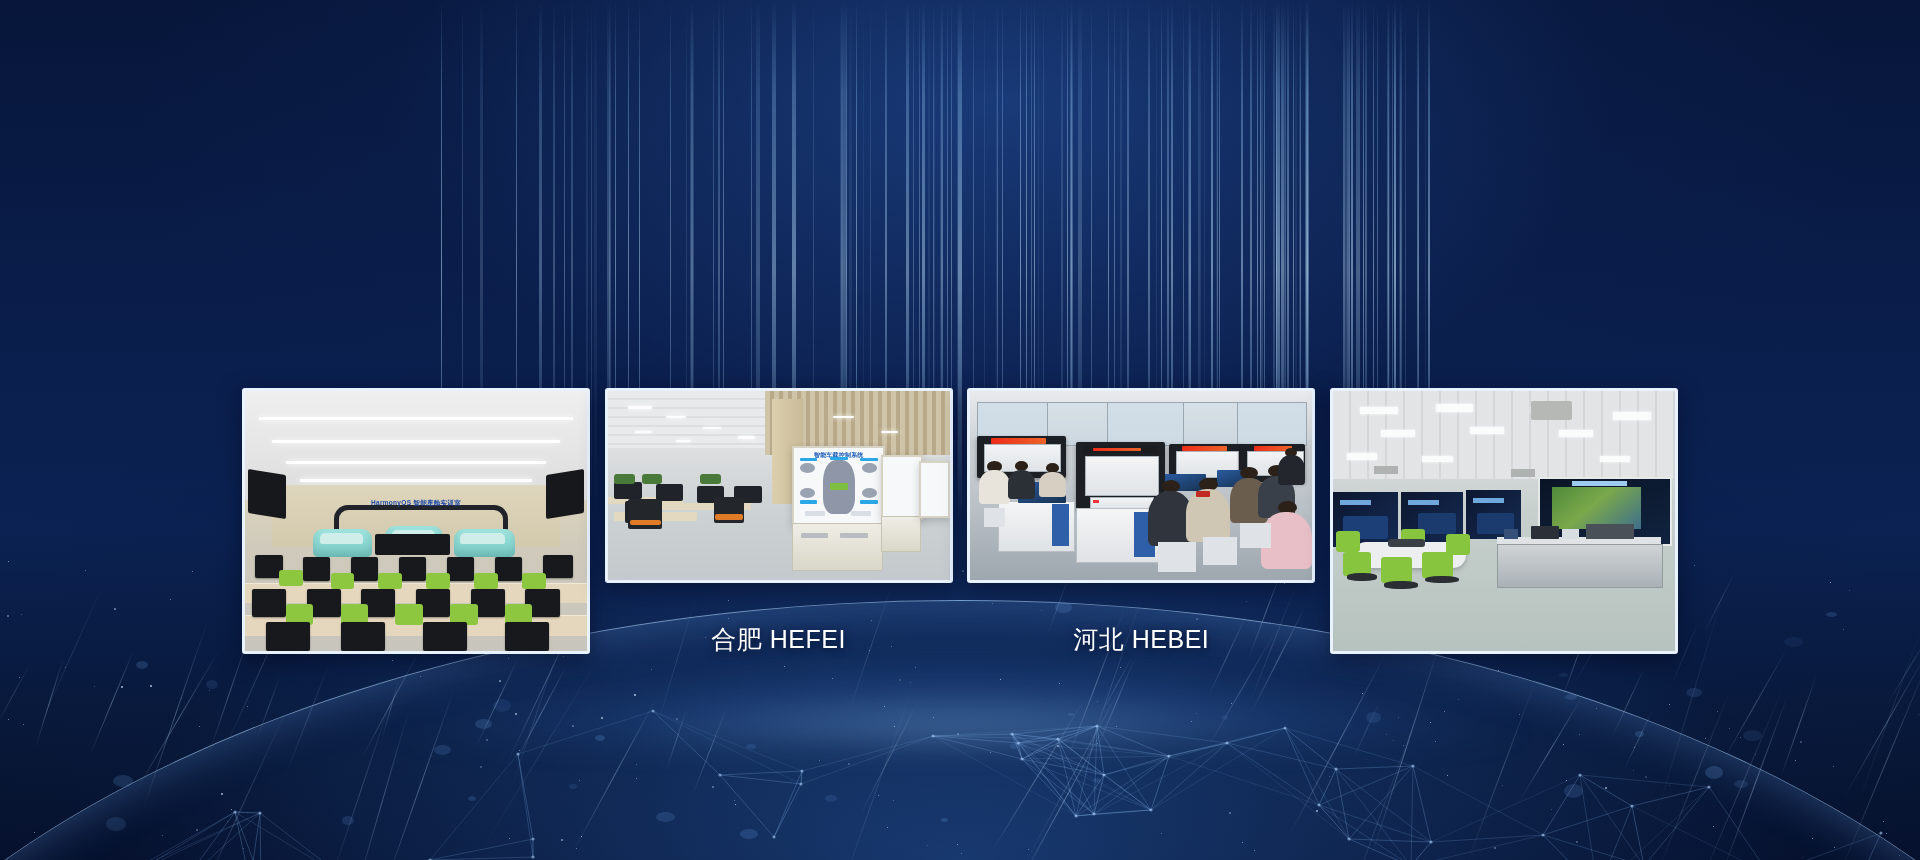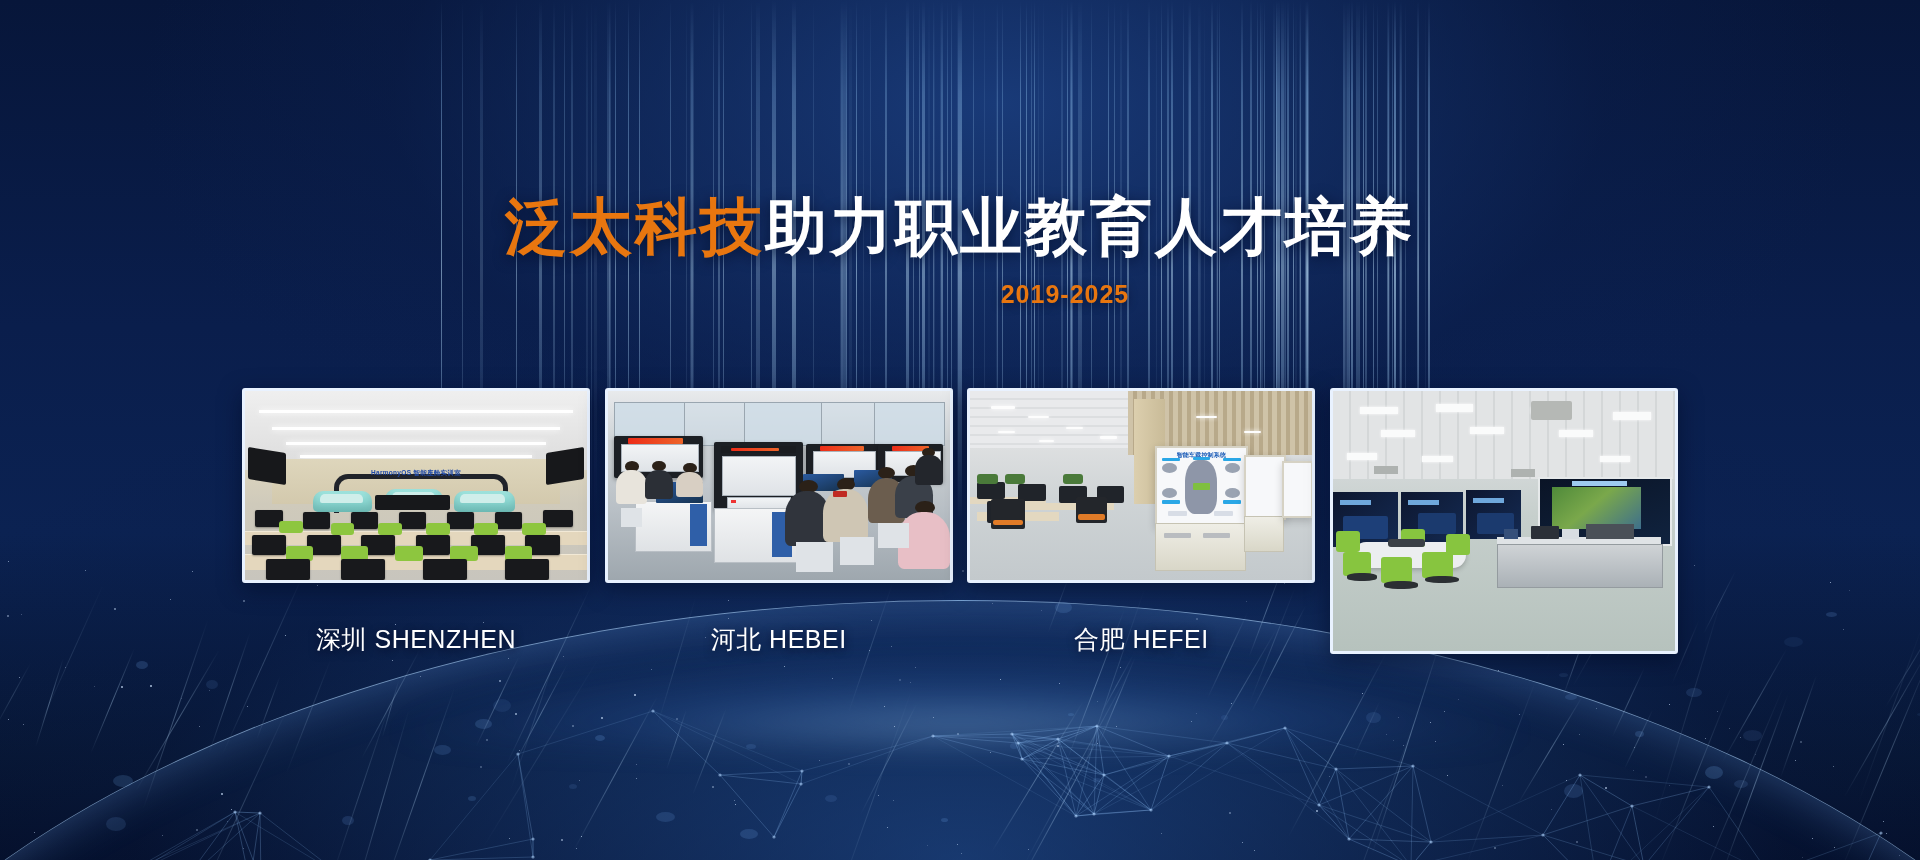--- a/index.html
+++ b/index.html
@@ -761,24 +761,20 @@
       <div class="streak" style="left:1685px;top:617px;height:70px;transform:rotate(23.0deg);opacity:0.23;"></div>
       <div class="streak" style="left:268px;top:674px;height:67px;transform:rotate(20.2deg);opacity:0.40;"></div>
       <div class="streak" style="left:540px;top:640px;height:227px;transform:rotate(31.4deg);opacity:0.19;"></div>
       <div class="streak" style="left:1076px;top:659px;height:219px;transform:rotate(28.6deg);opacity:0.40;"></div>
       <div class="streak" style="left:263px;top:563px;height:200px;transform:rotate(24.2deg);opacity:0.38;"></div>
       <div class="streak" style="left:1719px;top:567px;height:71px;transform:rotate(27.0deg);opacity:0.34;"></div>
       <div class="streak" style="left:1886px;top:642px;height:238px;transform:rotate(22.6deg);opacity:0.50;"></div>
       <div class="streak" style="left:1754px;top:688px;height:195px;transform:rotate(20.2deg);opacity:0.63;"></div>
     </div>
 
-  <div id="titleWrap">
-    <div id="mainTitle"><span class="brand">泛太科技</span><span class="rest">助力职业教育人才培养</span></div>
-    <div id="yearLine">2019-2025</div>
-  </div>
 
   <div id="photoRow">
 
     <div class="card">
       <div class="frame">
         <div class="scene s1">
           <div class="ceil"></div>
           <div class="tube" style="left:4%;top:10%;width:92%;"></div>
           <div class="tube" style="left:8%;top:19%;width:84%;"></div>
           <div class="tube" style="left:12%;top:27%;width:76%;"></div>
@@ -823,21 +819,79 @@
           <div class="chair" style="left:28%;top:82%;width:8%;height:8%;"></div>
           <div class="chair" style="left:44%;top:82%;width:8%;height:8%;"></div>
           <div class="chair" style="left:60%;top:82%;width:8%;height:8%;"></div>
           <div class="chair" style="left:76%;top:82%;width:8%;height:8%;"></div>
           <div class="mon" style="left:6%;top:89%;width:13%;height:11%;"></div>
           <div class="mon" style="left:28%;top:89%;width:13%;height:11%;"></div>
           <div class="mon" style="left:52%;top:89%;width:13%;height:11%;"></div>
           <div class="mon" style="left:76%;top:89%;width:13%;height:11%;"></div>
         </div>
       </div>
-      <div class="cap">深圳  SHENZHEN</div>
+    </div>
+
+    <div class="card">
+      <div class="frame">
+        <div class="scene s3">
+          <div class="ceil3"></div>
+          <div class="slat"></div>
+          <div class="lam" style="left:6%;top:8%;width:7%;height:1.6%;"></div>
+          <div class="lam" style="left:17%;top:13%;width:6%;height:1.4%;"></div>
+          <div class="lam" style="left:28%;top:19%;width:5%;height:1.3%;"></div>
+          <div class="lam" style="left:38%;top:24%;width:5%;height:1.2%;"></div>
+          <div class="lam" style="left:8%;top:21%;width:5%;height:1.2%;"></div>
+          <div class="lam" style="left:20%;top:26%;width:4.5%;height:1.2%;"></div>
+          <div class="lam" style="left:66%;top:13%;width:6%;height:1.4%;"></div>
+          <div class="lam" style="left:80%;top:21%;width:5%;height:1.2%;"></div>
+          <div class="col" style="left:48%;top:4%;width:9%;height:56%;"></div>
+
+          <div class="board" style="left:54%;top:29%;width:26%;height:41%;">
+            <div class="btitle" style="top:4%;">智能车载控制系统</div>
+            <div class="carSil" style="left:32%;top:16%;width:36%;height:70%;"></div>
+            <div class="part" style="left:6%;top:20%;width:17%;height:13%;"></div>
+            <div class="part" style="left:76%;top:20%;width:17%;height:13%;"></div>
+            <div class="part" style="left:6%;top:52%;width:17%;height:13%;"></div>
+            <div class="part" style="left:76%;top:52%;width:17%;height:13%;"></div>
+            <div class="tag" style="left:6%;top:13%;width:20%;height:4%;"></div>
+            <div class="tag" style="left:74%;top:13%;width:20%;height:4%;"></div>
+            <div class="tag" style="left:6%;top:68%;width:20%;height:4%;"></div>
+            <div class="tag" style="left:74%;top:68%;width:20%;height:4%;"></div>
+            <div class="tag" style="left:40%;top:12%;width:20%;height:4%;"></div>
+            <div class="tag" style="left:40%;top:46%;width:20%;height:8%;background:#7fbf3f;"></div>
+            <div class="tag" style="left:12%;top:82%;width:22%;height:6%;background:#d8dde6;"></div>
+            <div class="tag" style="left:64%;top:82%;width:22%;height:6%;background:#d8dde6;"></div>
+          </div>
+          <div class="base" style="left:54%;top:70%;width:26%;height:24%;"></div>
+          <div class="tag" style="left:56.5%;top:75%;width:8%;height:2.6%;background:#b9bcc0;position:absolute;"></div>
+          <div class="tag" style="left:68%;top:75%;width:8%;height:2.6%;background:#b9bcc0;position:absolute;"></div>
+
+          <div class="board" style="left:80%;top:34%;width:11%;height:32%;"></div>
+          <div class="base" style="left:80%;top:66%;width:11%;height:18%;"></div>
+          <div class="board" style="left:91%;top:37%;width:8%;height:28%;"></div>
+
+          <div class="desk3" style="left:0%;top:56%;width:22%;height:4%;"></div>
+          <div class="desk3" style="left:16%;top:59%;width:26%;height:4%;"></div>
+          <div class="desk3" style="left:2%;top:64%;width:24%;height:5%;"></div>
+          <div class="mon3" style="left:2%;top:48%;width:8%;height:9%;"></div>
+          <div class="mon3" style="left:14%;top:49%;width:8%;height:9%;"></div>
+          <div class="mon3" style="left:26%;top:50%;width:8%;height:9%;"></div>
+          <div class="mon3" style="left:37%;top:50%;width:8%;height:9%;"></div>
+          <div class="mon3" style="left:5%;top:58%;width:11%;height:12%;"></div>
+          <div class="ch3b" style="left:6%;top:57%;width:10%;height:16%;"></div>
+          <div class="ch3" style="left:6.5%;top:68%;width:9%;height:3%;"></div>
+          <div class="ch3b" style="left:31%;top:56%;width:9%;height:14%;"></div>
+          <div class="ch3" style="left:31.5%;top:65%;width:8%;height:3%;"></div>
+          <div class="tag" style="left:2%;top:44%;width:6%;height:5%;background:#4a7a3a;position:absolute;border-radius:3px;"></div>
+          <div class="tag" style="left:10%;top:44%;width:6%;height:5%;background:#4a7a3a;position:absolute;border-radius:3px;"></div>
+          <div class="tag" style="left:27%;top:44%;width:6%;height:5%;background:#4a7a3a;position:absolute;border-radius:3px;"></div>
+        </div>
+      </div>
+      <div class="cap">合肥  HEFEI</div>
     </div>
 
     <div class="card">
       <div class="frame">
         <div class="scene s2">
           <div class="ceil2"></div>
           <div class="glass" style="left:2%;top:6%;width:96%;height:22%;"></div>
           <div class="glass" style="left:2%;top:6%;width:20%;height:22%;"></div>
           <div class="glass" style="left:40%;top:6%;width:22%;height:22%;"></div>
           <div class="glass" style="left:78%;top:6%;width:20%;height:22%;"></div>
@@ -892,79 +946,20 @@
           <div class="stool" style="left:68%;top:77%;width:10%;height:15%;"></div>
           <div class="stool" style="left:79%;top:70%;width:9%;height:13%;"></div>
           <div class="stool" style="left:4%;top:62%;width:6%;height:10%;"></div>
         </div>
       </div>
       <div class="cap">河北  HEBEI</div>
     </div>
 
     <div class="card">
       <div class="frame">
-        <div class="scene s3">
-          <div class="ceil3"></div>
-          <div class="slat"></div>
-          <div class="lam" style="left:6%;top:8%;width:7%;height:1.6%;"></div>
-          <div class="lam" style="left:17%;top:13%;width:6%;height:1.4%;"></div>
-          <div class="lam" style="left:28%;top:19%;width:5%;height:1.3%;"></div>
-          <div class="lam" style="left:38%;top:24%;width:5%;height:1.2%;"></div>
-          <div class="lam" style="left:8%;top:21%;width:5%;height:1.2%;"></div>
-          <div class="lam" style="left:20%;top:26%;width:4.5%;height:1.2%;"></div>
-          <div class="lam" style="left:66%;top:13%;width:6%;height:1.4%;"></div>
-          <div class="lam" style="left:80%;top:21%;width:5%;height:1.2%;"></div>
-          <div class="col" style="left:48%;top:4%;width:9%;height:56%;"></div>
-
-          <div class="board" style="left:54%;top:29%;width:26%;height:41%;">
-            <div class="btitle" style="top:4%;">智能车载控制系统</div>
-            <div class="carSil" style="left:32%;top:16%;width:36%;height:70%;"></div>
-            <div class="part" style="left:6%;top:20%;width:17%;height:13%;"></div>
-            <div class="part" style="left:76%;top:20%;width:17%;height:13%;"></div>
-            <div class="part" style="left:6%;top:52%;width:17%;height:13%;"></div>
-            <div class="part" style="left:76%;top:52%;width:17%;height:13%;"></div>
-            <div class="tag" style="left:6%;top:13%;width:20%;height:4%;"></div>
-            <div class="tag" style="left:74%;top:13%;width:20%;height:4%;"></div>
-            <div class="tag" style="left:6%;top:68%;width:20%;height:4%;"></div>
-            <div class="tag" style="left:74%;top:68%;width:20%;height:4%;"></div>
-            <div class="tag" style="left:40%;top:12%;width:20%;height:4%;"></div>
-            <div class="tag" style="left:40%;top:46%;width:20%;height:8%;background:#7fbf3f;"></div>
-            <div class="tag" style="left:12%;top:82%;width:22%;height:6%;background:#d8dde6;"></div>
-            <div class="tag" style="left:64%;top:82%;width:22%;height:6%;background:#d8dde6;"></div>
-          </div>
-          <div class="base" style="left:54%;top:70%;width:26%;height:24%;"></div>
-          <div class="tag" style="left:56.5%;top:75%;width:8%;height:2.6%;background:#b9bcc0;position:absolute;"></div>
-          <div class="tag" style="left:68%;top:75%;width:8%;height:2.6%;background:#b9bcc0;position:absolute;"></div>
-
-          <div class="board" style="left:80%;top:34%;width:11%;height:32%;"></div>
-          <div class="base" style="left:80%;top:66%;width:11%;height:18%;"></div>
-          <div class="board" style="left:91%;top:37%;width:8%;height:28%;"></div>
-
-          <div class="desk3" style="left:0%;top:56%;width:22%;height:4%;"></div>
-          <div class="desk3" style="left:16%;top:59%;width:26%;height:4%;"></div>
-          <div class="desk3" style="left:2%;top:64%;width:24%;height:5%;"></div>
-          <div class="mon3" style="left:2%;top:48%;width:8%;height:9%;"></div>
-          <div class="mon3" style="left:14%;top:49%;width:8%;height:9%;"></div>
-          <div class="mon3" style="left:26%;top:50%;width:8%;height:9%;"></div>
-          <div class="mon3" style="left:37%;top:50%;width:8%;height:9%;"></div>
-          <div class="mon3" style="left:5%;top:58%;width:11%;height:12%;"></div>
-          <div class="ch3b" style="left:6%;top:57%;width:10%;height:16%;"></div>
-          <div class="ch3" style="left:6.5%;top:68%;width:9%;height:3%;"></div>
-          <div class="ch3b" style="left:31%;top:56%;width:9%;height:14%;"></div>
-          <div class="ch3" style="left:31.5%;top:65%;width:8%;height:3%;"></div>
-          <div class="tag" style="left:2%;top:44%;width:6%;height:5%;background:#4a7a3a;position:absolute;border-radius:3px;"></div>
-          <div class="tag" style="left:10%;top:44%;width:6%;height:5%;background:#4a7a3a;position:absolute;border-radius:3px;"></div>
-          <div class="tag" style="left:27%;top:44%;width:6%;height:5%;background:#4a7a3a;position:absolute;border-radius:3px;"></div>
-        </div>
-      </div>
-      <div class="cap">合肥  HEFEI</div>
-    </div>
-
-    <div class="card">
-      <div class="frame">
         <div class="scene s4">
           <div class="ceil4"></div>
           <div class="pan" style="left:8%;top:6%;width:11%;height:3%;"></div>
           <div class="pan" style="left:30%;top:5%;width:11%;height:3%;"></div>
           <div class="pan" style="left:58%;top:6%;width:11%;height:3%;"></div>
           <div class="pan" style="left:82%;top:8%;width:11%;height:3%;"></div>
           <div class="pan" style="left:14%;top:15%;width:10%;height:2.6%;"></div>
           <div class="pan" style="left:40%;top:14%;width:10%;height:2.6%;"></div>
           <div class="pan" style="left:66%;top:15%;width:10%;height:2.6%;"></div>
           <div class="pan" style="left:4%;top:24%;width:9%;height:2.4%;"></div>

